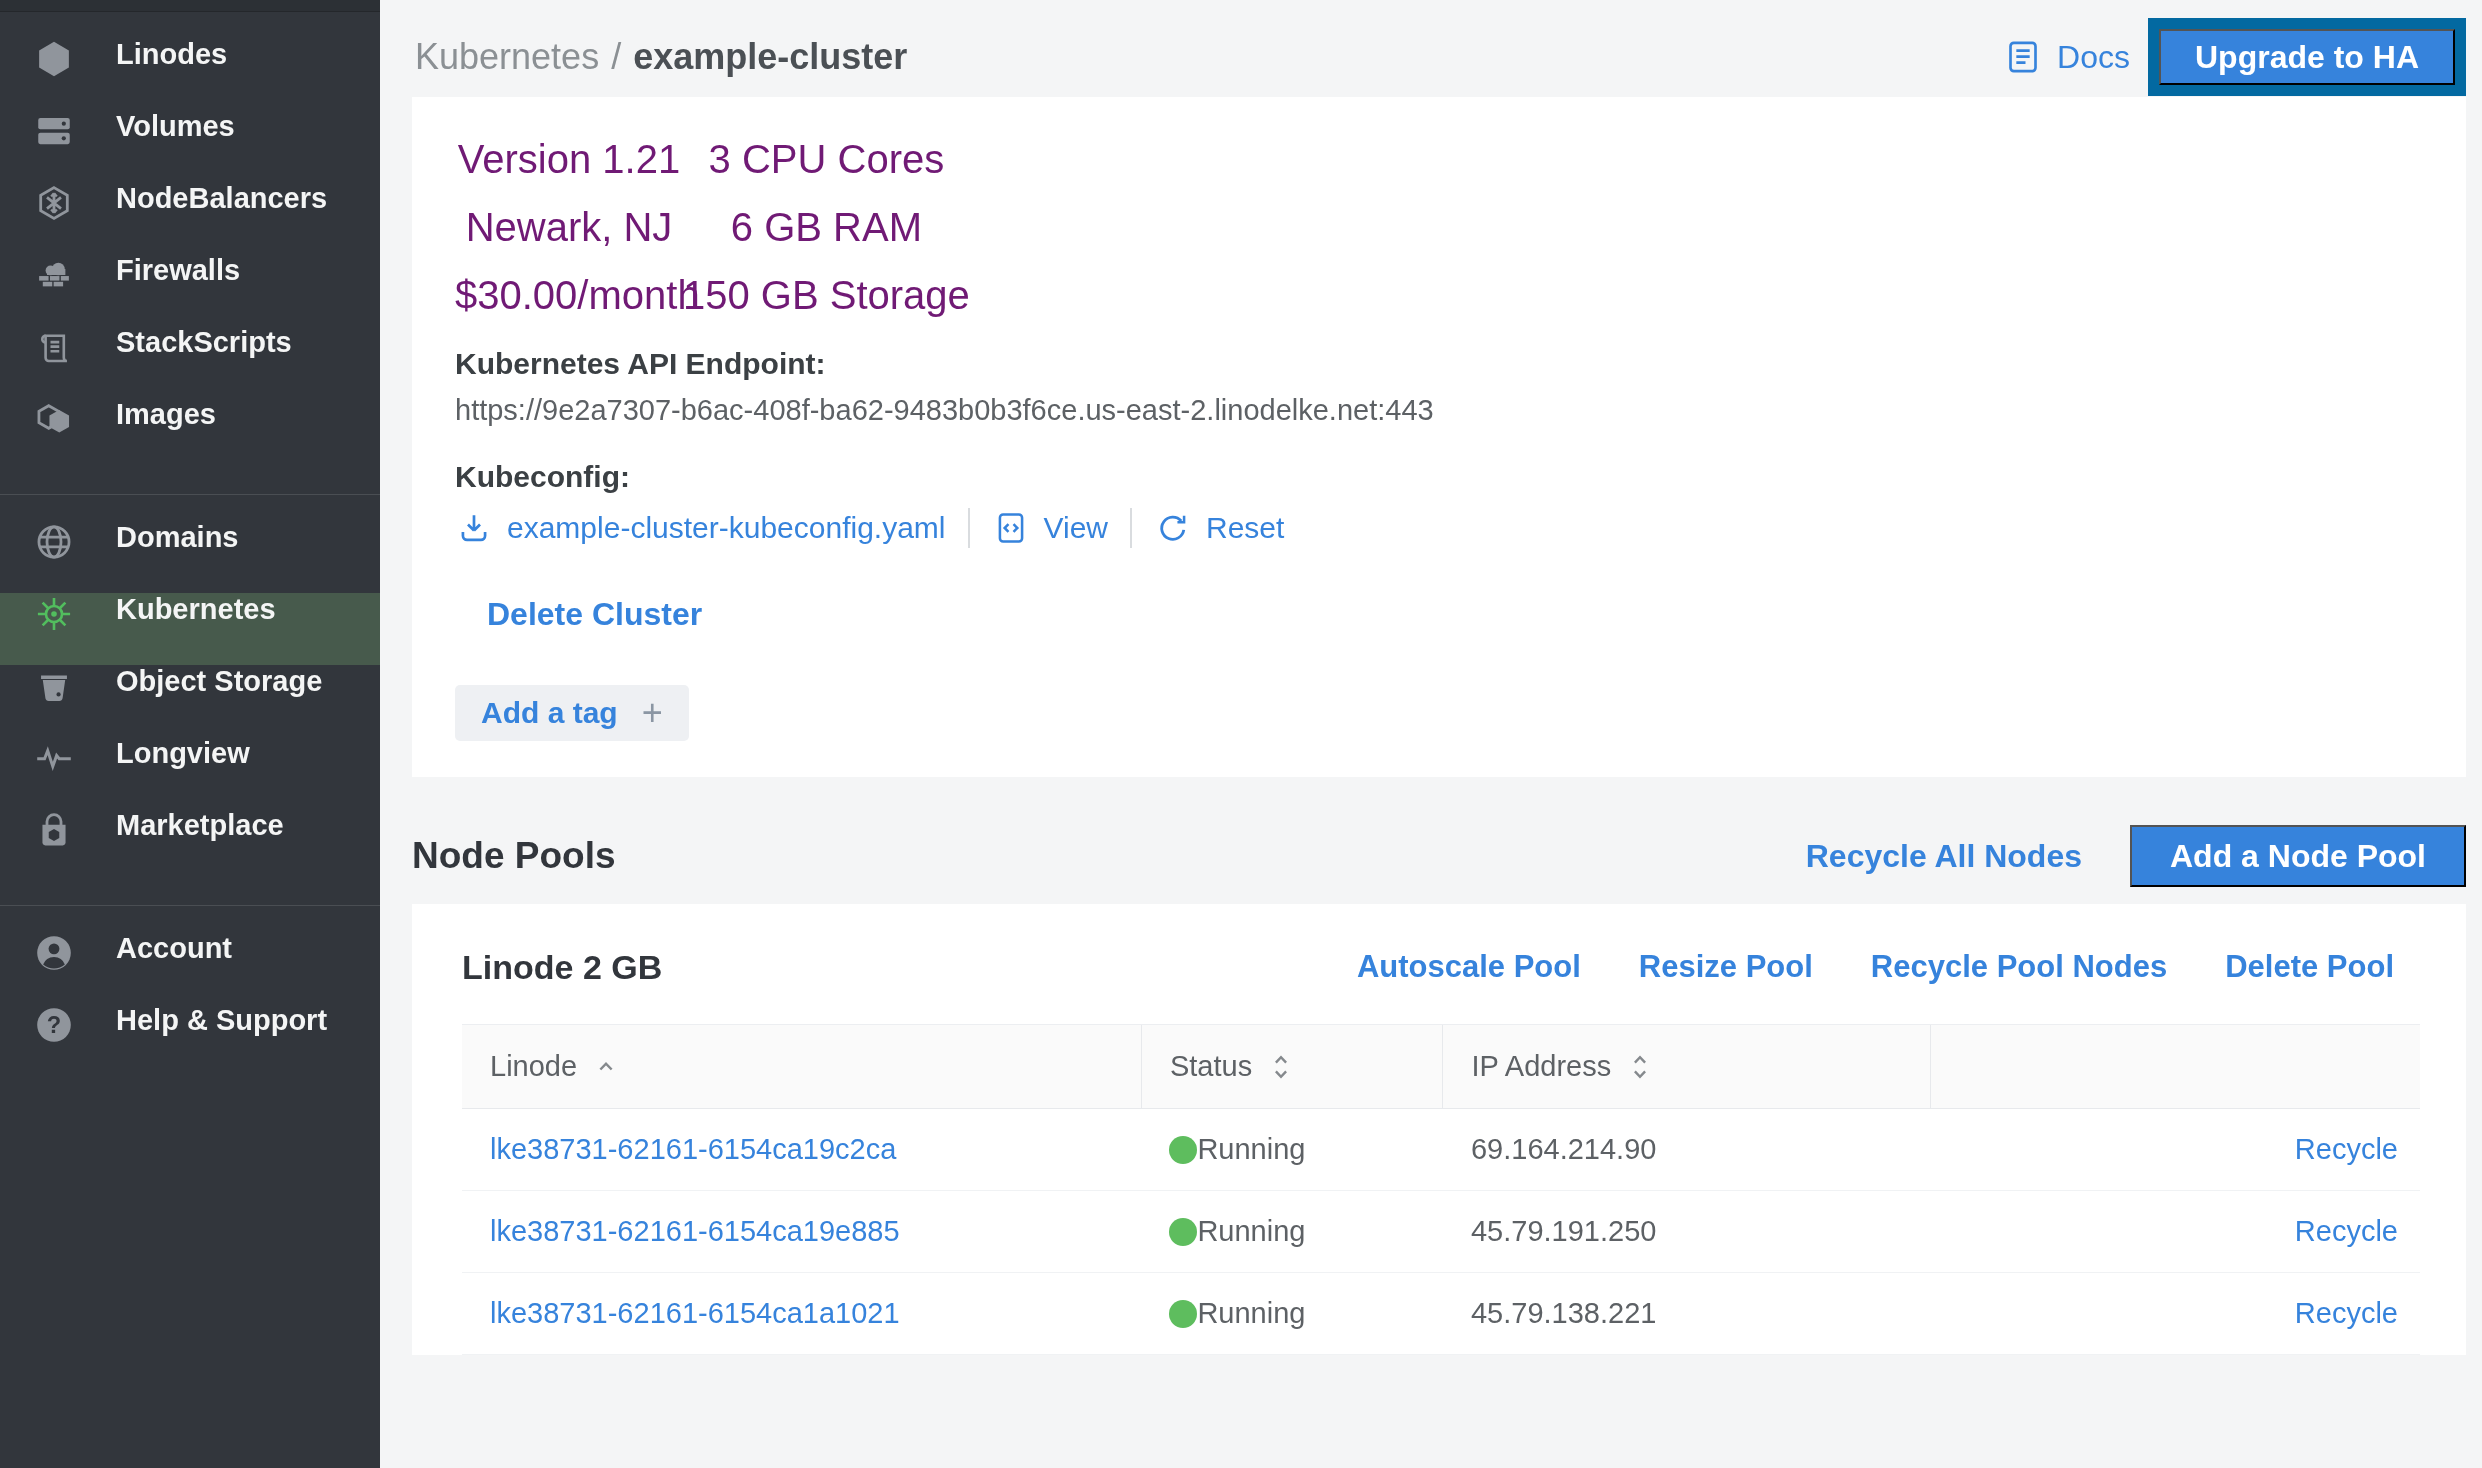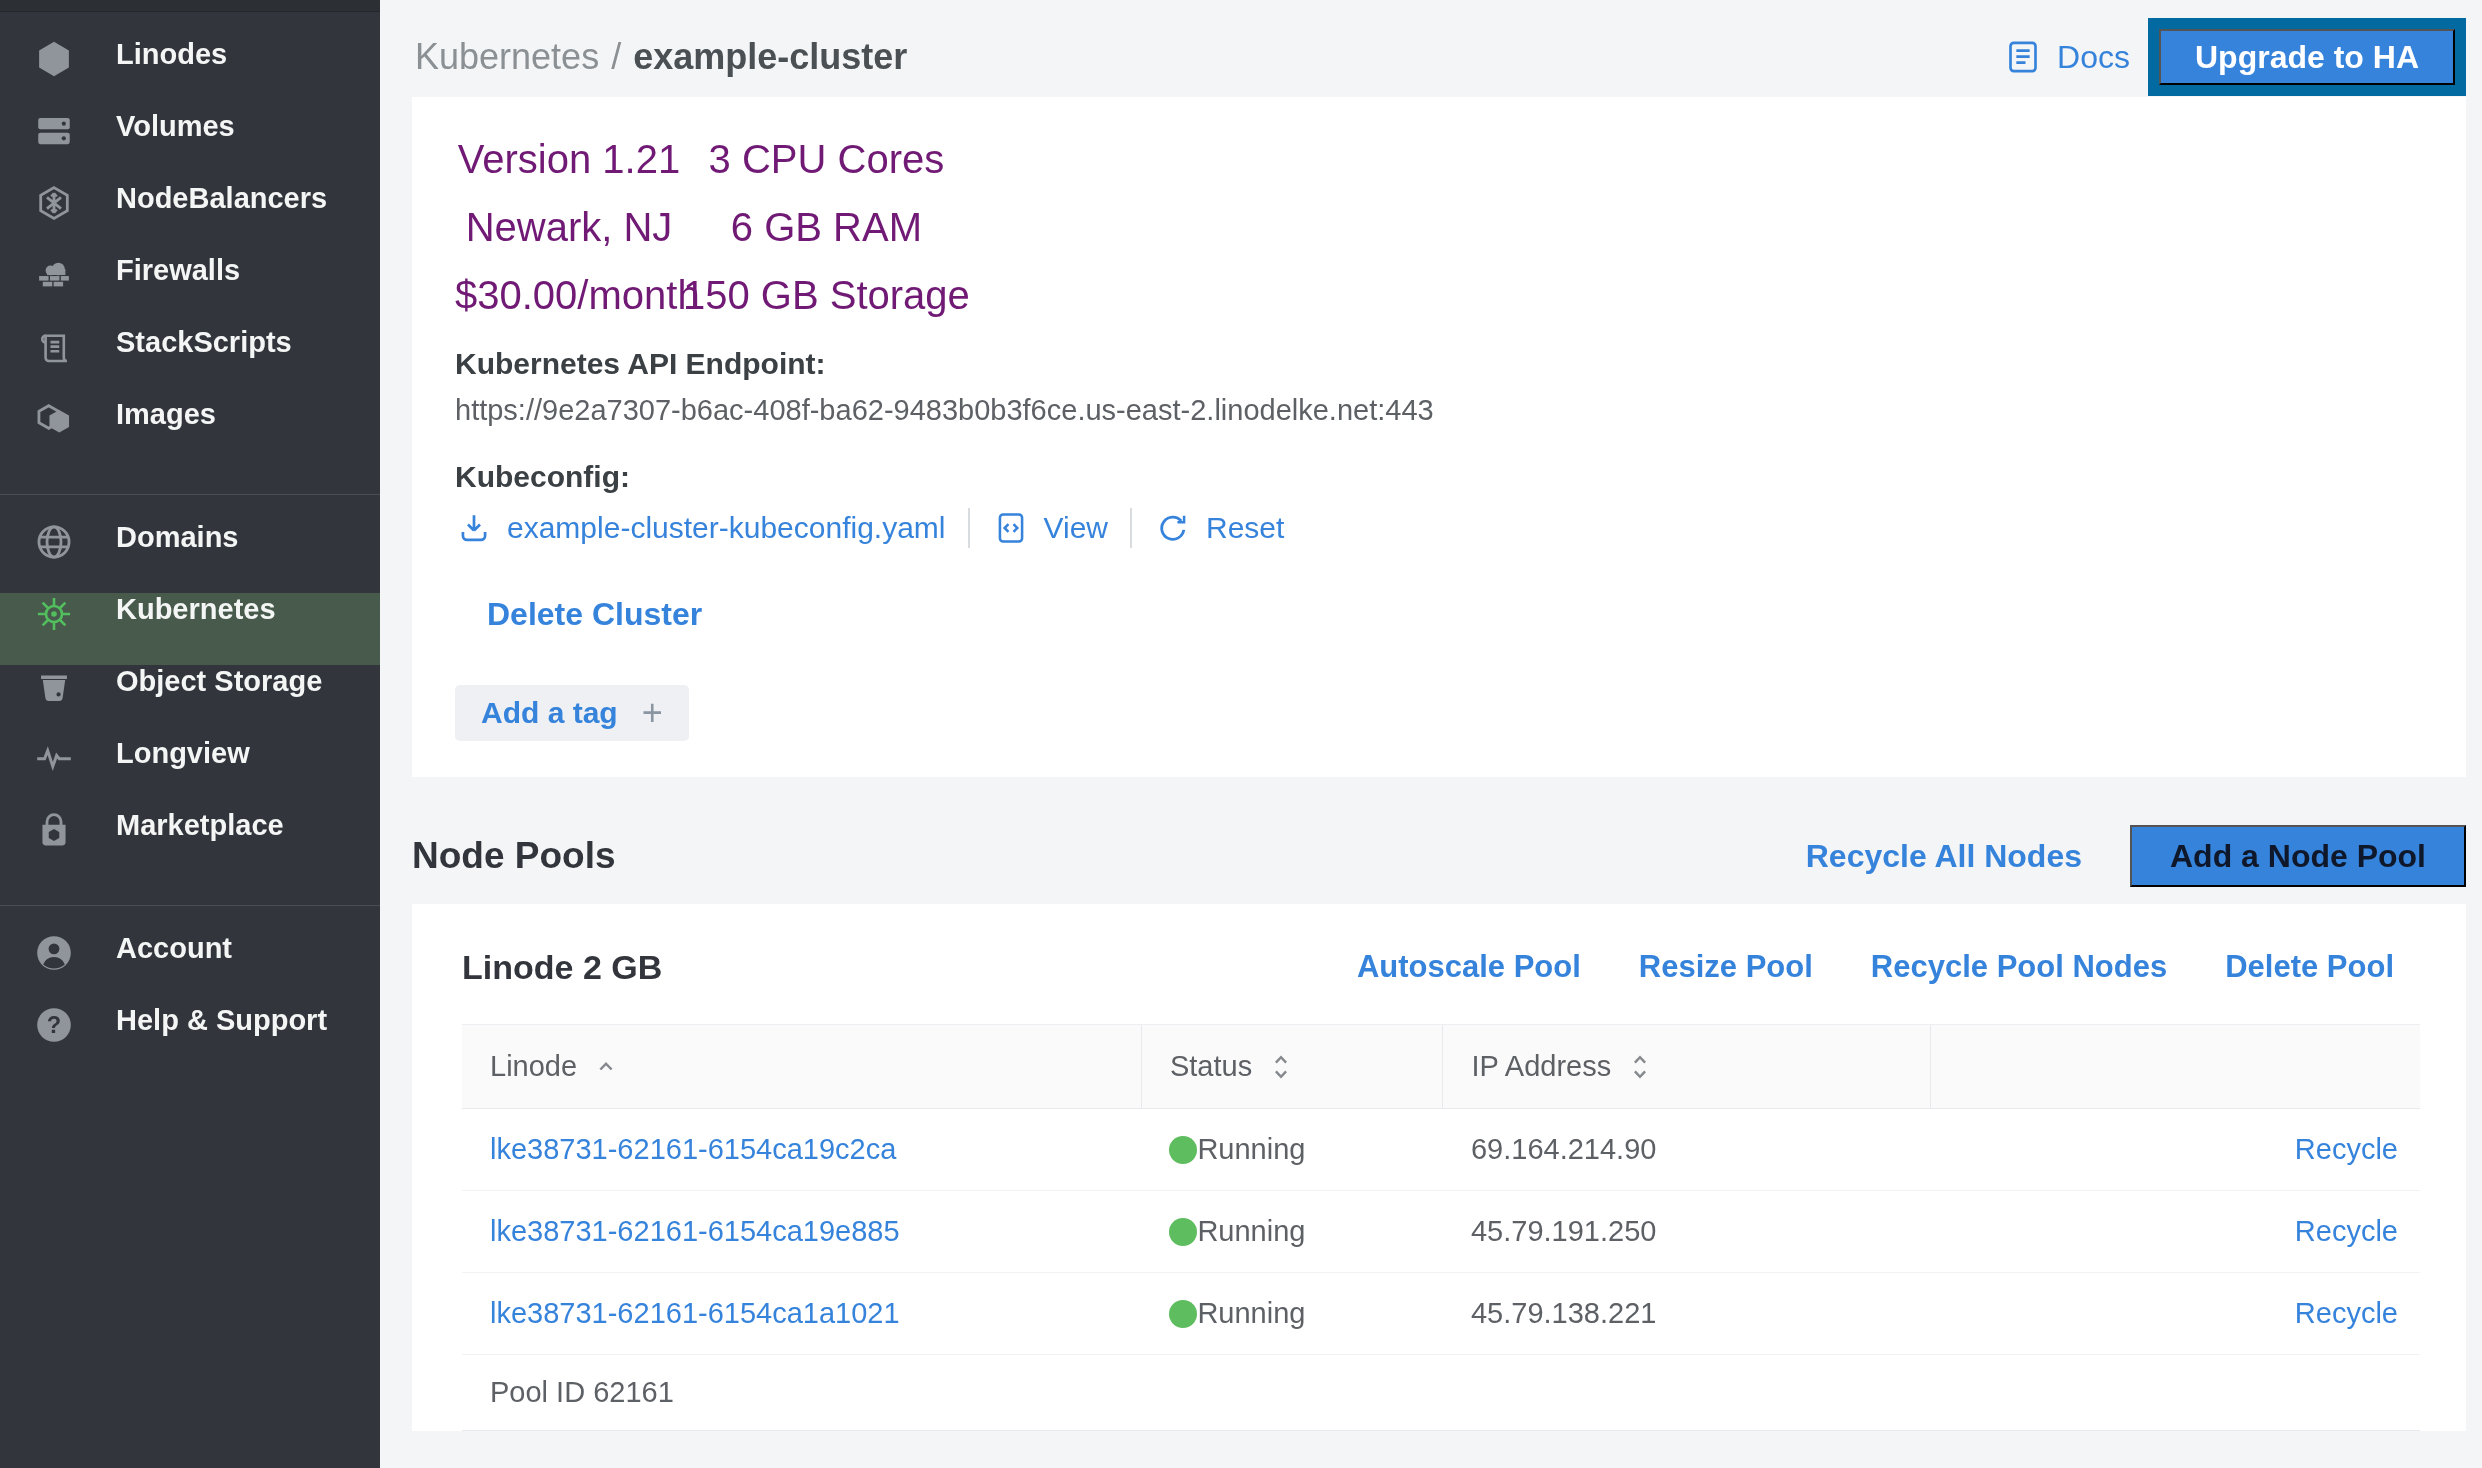--- a/index.html
+++ b/index.html
@@ -60,21 +60,21 @@
     padding:0 26px; height:56px; font-size:30px; font-weight:600; color:#3683dc; cursor:pointer;
   }
   .add-tag-chip .plus { color:#8b96a3; font-weight:400; font-size:36px; line-height:36px; }
 
   
   .section-bar { display:flex; align-items:center; justify-content:space-between; margin:48px 16px 0 32px; }
   .section-title { font-size:37px; font-weight:700; color:#32363c; }
   .section-actions { display:flex; align-items:center; gap:48px; }
   .recycle-all { color:#3683dc; font-size:32px; font-weight:600; cursor:pointer; }
   .add-pool-btn {
-    background:#3683dc; color:#0f172a; font-size:32px; font-weight:600;
+    background:#3683dc; color:#ffffff; font-size:32px; font-weight:600;
     height:62px; padding:0 38px; display:flex; align-items:center; cursor:pointer;
   }
 
   
   .pool-card { background:#fff; margin:17px 16px 0 32px; padding:38px 46px 0 50px; }
   .pool-head { display:flex; align-items:center; justify-content:space-between; height:50px; }
   .pool-title { font-size:34px; font-weight:700; color:#32363c; }
   .pool-links { display:flex; gap:58px; font-size:31px; font-weight:600; color:#3683dc; padding-right:26px; }
   .pool-links span { cursor:pointer; white-space:nowrap; }
 
@@ -394,20 +394,17 @@
           <td><span class="linode-link">lke38731-62161-6154ca1a1021</span></td>
           <td>
             <span class="status-cell">
               <span class="status-dot"></span>
               <span>Running</span>
             </span>
           </td>
           <td><span>45.79.138.221</span></td>
           <td class="action-cell"><span class="recycle-link">Recycle</span></td>
         </tr>
-        <tr>
-          <td class="pool-footer" colspan="4">Pool ID 62161</td>
-        </tr>
       </tbody>
     </table>
   </section>
 
 </main>
 
 </body></html>

